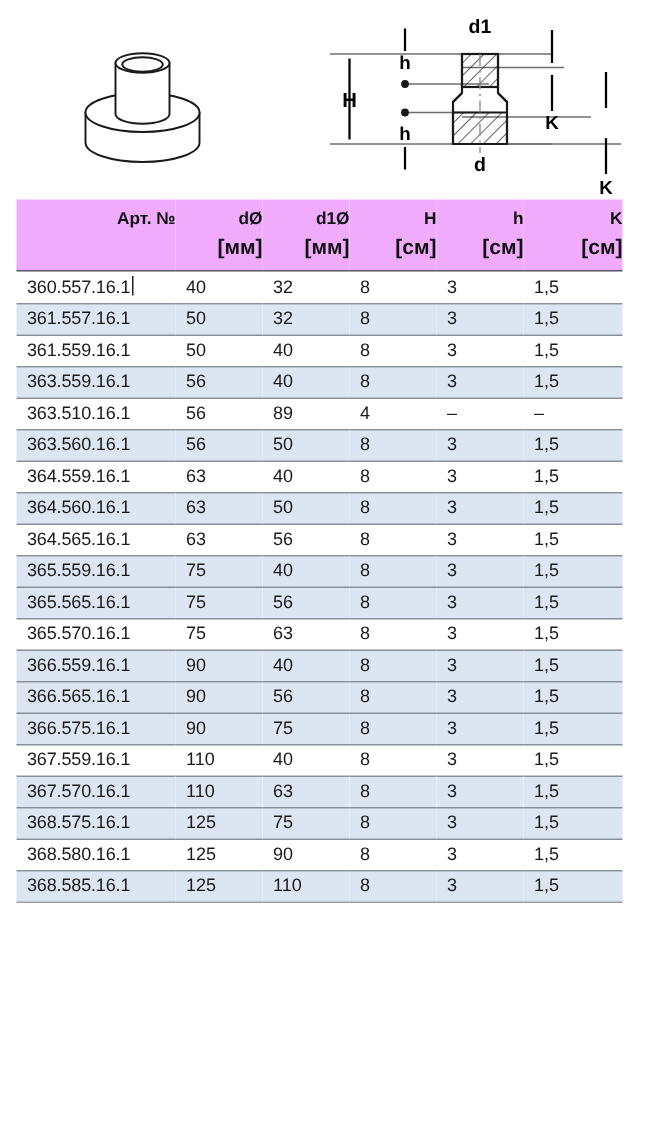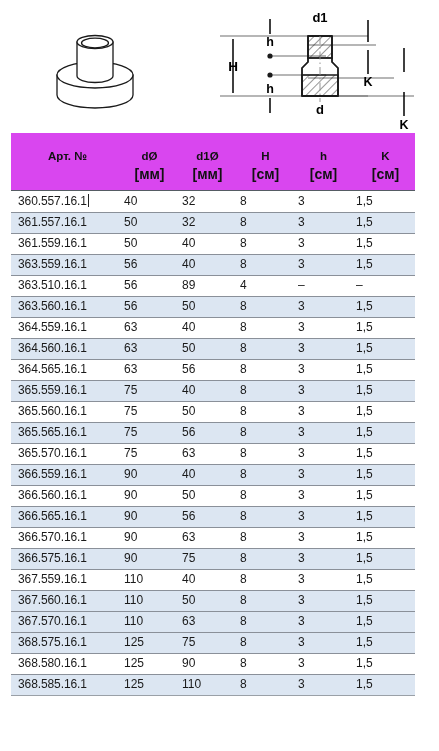--- a/index.html
+++ b/index.html
@@ -54,25 +54,25 @@
     font-size: 11.5px;
   }
   table.spec col.c-art  { width: 106px; }
   table.spec col.c-d    { width: 58px; }
   table.spec col.c-d1   { width: 58px; }
   table.spec col.c-h    { width: 58px; }
   table.spec col.c-hh   { width: 58px; }
   table.spec col.c-k    { width: 66px; }
 
   table.spec thead th {
-    background: #d946ef;
-    text-align: center;
+    background: #f0abfc;
+    text-align: right;
     font-weight: bold;
     font-size: 11.5px;
-    padding: 16px 0 7px 7px;
+    padding: 6px 0 7px 7px;
     vertical-align: top;
     line-height: 1.35;
     border: 0;
     color: #111;
   }
   table.spec thead tr.hdr th {
     border-bottom: 1.6px solid #555c63;
   }
   .unit {
     display: block;
@@ -318,28 +318,20 @@
           <td>1,5</td>
         </tr>
         <tr class="shaded">
           <td class="art">365.559.16.1</td>
           <td>75</td>
           <td>40</td>
           <td>8</td>
           <td>3</td>
           <td>1,5</td>
         </tr>
-        <tr class="plain">
-          <td class="art">365.560.16.1</td>
-          <td>75</td>
-          <td>50</td>
-          <td>8</td>
-          <td>3</td>
-          <td>1,5</td>
-        </tr>
         <tr class="shaded">
           <td class="art">365.565.16.1</td>
           <td>75</td>
           <td>56</td>
           <td>8</td>
           <td>3</td>
           <td>1,5</td>
         </tr>
         <tr class="plain">
           <td class="art">365.570.16.1</td>
@@ -350,40 +342,24 @@
           <td>1,5</td>
         </tr>
         <tr class="shaded">
           <td class="art">366.559.16.1</td>
           <td>90</td>
           <td>40</td>
           <td>8</td>
           <td>3</td>
           <td>1,5</td>
         </tr>
-        <tr class="plain">
-          <td class="art">366.560.16.1</td>
-          <td>90</td>
-          <td>50</td>
-          <td>8</td>
-          <td>3</td>
-          <td>1,5</td>
-        </tr>
         <tr class="shaded">
           <td class="art">366.565.16.1</td>
           <td>90</td>
           <td>56</td>
-          <td>8</td>
-          <td>3</td>
-          <td>1,5</td>
-        </tr>
-        <tr class="plain">
-          <td class="art">366.570.16.1</td>
-          <td>90</td>
-          <td>63</td>
           <td>8</td>
           <td>3</td>
           <td>1,5</td>
         </tr>
         <tr class="shaded">
           <td class="art">366.575.16.1</td>
           <td>90</td>
           <td>75</td>
           <td>8</td>
           <td>3</td>
@@ -391,28 +367,20 @@
         </tr>
         <tr class="plain">
           <td class="art">367.559.16.1</td>
           <td>110</td>
           <td>40</td>
           <td>8</td>
           <td>3</td>
           <td>1,5</td>
         </tr>
         <tr class="shaded">
-          <td class="art">367.560.16.1</td>
-          <td>110</td>
-          <td>50</td>
-          <td>8</td>
-          <td>3</td>
-          <td>1,5</td>
-        </tr>
-        <tr class="shaded">
           <td class="art">367.570.16.1</td>
           <td>110</td>
           <td>63</td>
           <td>8</td>
           <td>3</td>
           <td>1,5</td>
         </tr>
         <tr class="shaded">
           <td class="art">368.575.16.1</td>
           <td>125</td>

